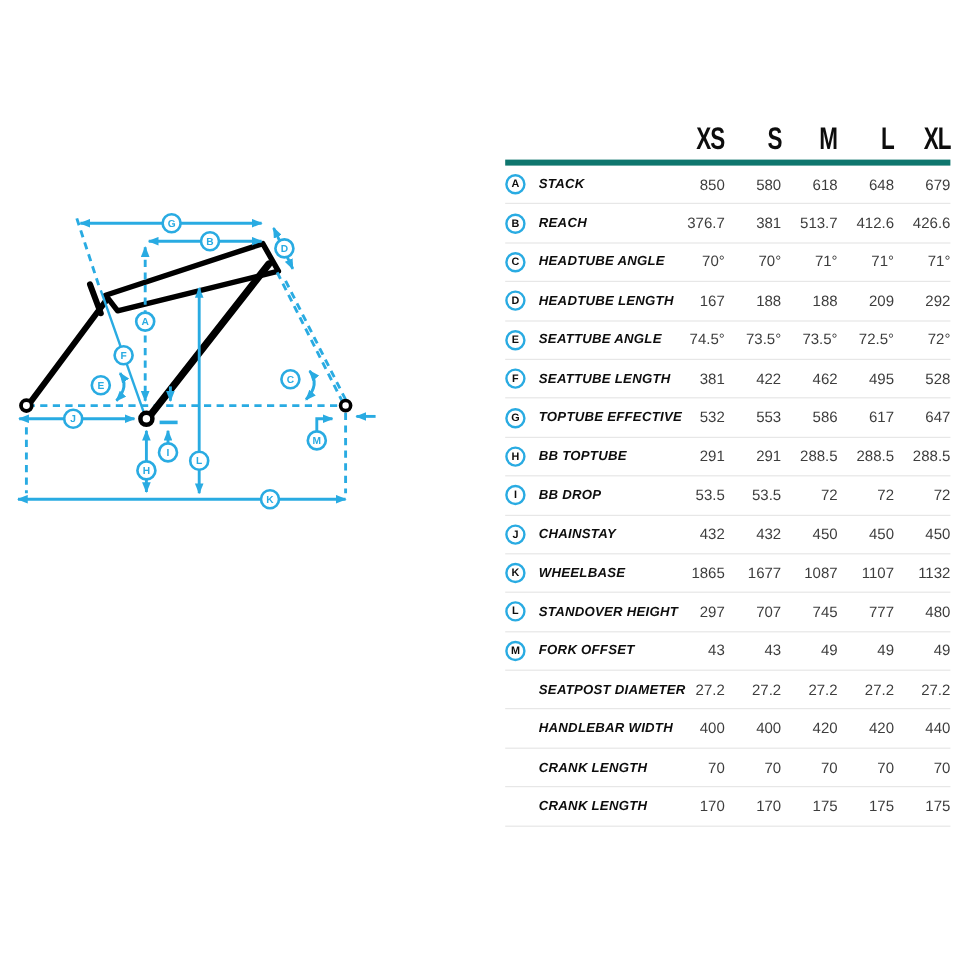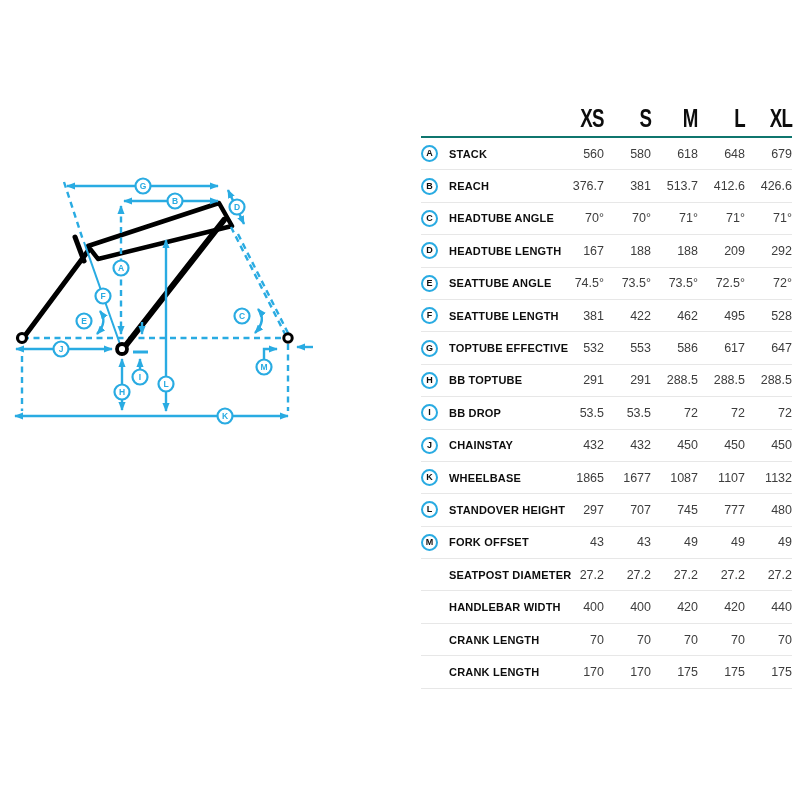--- a/index.html
+++ b/index.html
@@ -16,36 +16,36 @@
   .lnthin{stroke:#29ABE2;stroke-width:2;fill:none;}
   .lnbar{stroke:#29ABE2;stroke-width:3;fill:none;}
   .lnd{stroke:#29ABE2;stroke-width:2.4;fill:none;stroke-dasharray:6 4.5;}
   .axc{fill:#ffffff;}
   .mc{fill:#ffffff;stroke:#29ABE2;stroke-width:2.2;}
   .mt{fill:#29ABE2;font:bold 8.5px "Liberation Sans",sans-serif;text-anchor:middle;}
   
   .geo-table{position:absolute;left:421px;top:98px;width:371px;}
   .geo-header{
     display:grid;grid-template-columns:26px 110px repeat(5,47px);
-    height:40px;align-items:end;border-bottom:2px solid #0f766e;
+    height:40px;align-items:end;border-bottom:5px solid #0f766e;
     box-sizing:border-box;padding-bottom:5px;
   }
   .hcell{text-align:right;font-weight:bold;font-size:26px;color:#0d0d0d;line-height:1;}
   .hcell span{display:inline-block;transform:scaleX(.72);transform-origin:100% 80%;letter-spacing:-1px;}
   .grow{
     display:grid;grid-template-columns:26px 110px repeat(5,47px);
     height:32.4px;align-items:center;border-bottom:1px solid #e7e7e7;box-sizing:border-box;
   }
   .gcirclecell{display:flex;align-items:center;justify-content:flex-start;}
   .gcircle{
     width:17px;height:17px;border:2px solid #29ABE2;border-radius:50%;box-sizing:border-box;
     display:flex;align-items:center;justify-content:center;
     font-size:9px;font-weight:bold;color:#0d0d0d;line-height:1;
   }
-  .glabel{font-size:11px;font-weight:bold;color:#0d0d0d;letter-spacing:.2px;white-space:nowrap;overflow:visible;padding-left:2px;}
+  .glabel{font-size:11px;font-weight:bold;color:#0d0d0d;letter-spacing:.2px;white-space:nowrap;overflow:visible;padding-left:2px;font-style:italic;}
   .gval{text-align:right;font-size:12.5px;color:#3d3d3d;}
 </style>
 </head>
 <body>
 
 <svg class="diagram-svg" width="440" height="470" viewBox="0 0 440 470">
   <defs>
     <marker id="ah" viewBox="0 0 10 8" refX="9" refY="4" markerWidth="9" markerHeight="7.2" markerUnits="userSpaceOnUse" orient="auto-start-reverse">
       <path d="M0,0 L10,4 L0,8 Z" fill="#29ABE2"></path>
     </marker>
@@ -169,21 +169,21 @@
       <div class="hcell"><span>L</span></div>
       <div class="hcell"><span>XL</span></div>
     </div>
   <div>
 
   <div class="grow">
         <div class="gcirclecell">
           <div class="gcircle">A</div>
         </div>
         <div class="glabel">STACK</div>
-        <div class="gval">560</div>
+        <div class="gval">850</div>
         <div class="gval">580</div>
         <div class="gval">618</div>
         <div class="gval">648</div>
         <div class="gval">679</div>
       </div>
       <div class="grow">
         <div class="gcirclecell">
           <div class="gcircle">B</div>
         </div>
         <div class="glabel">REACH</div>

